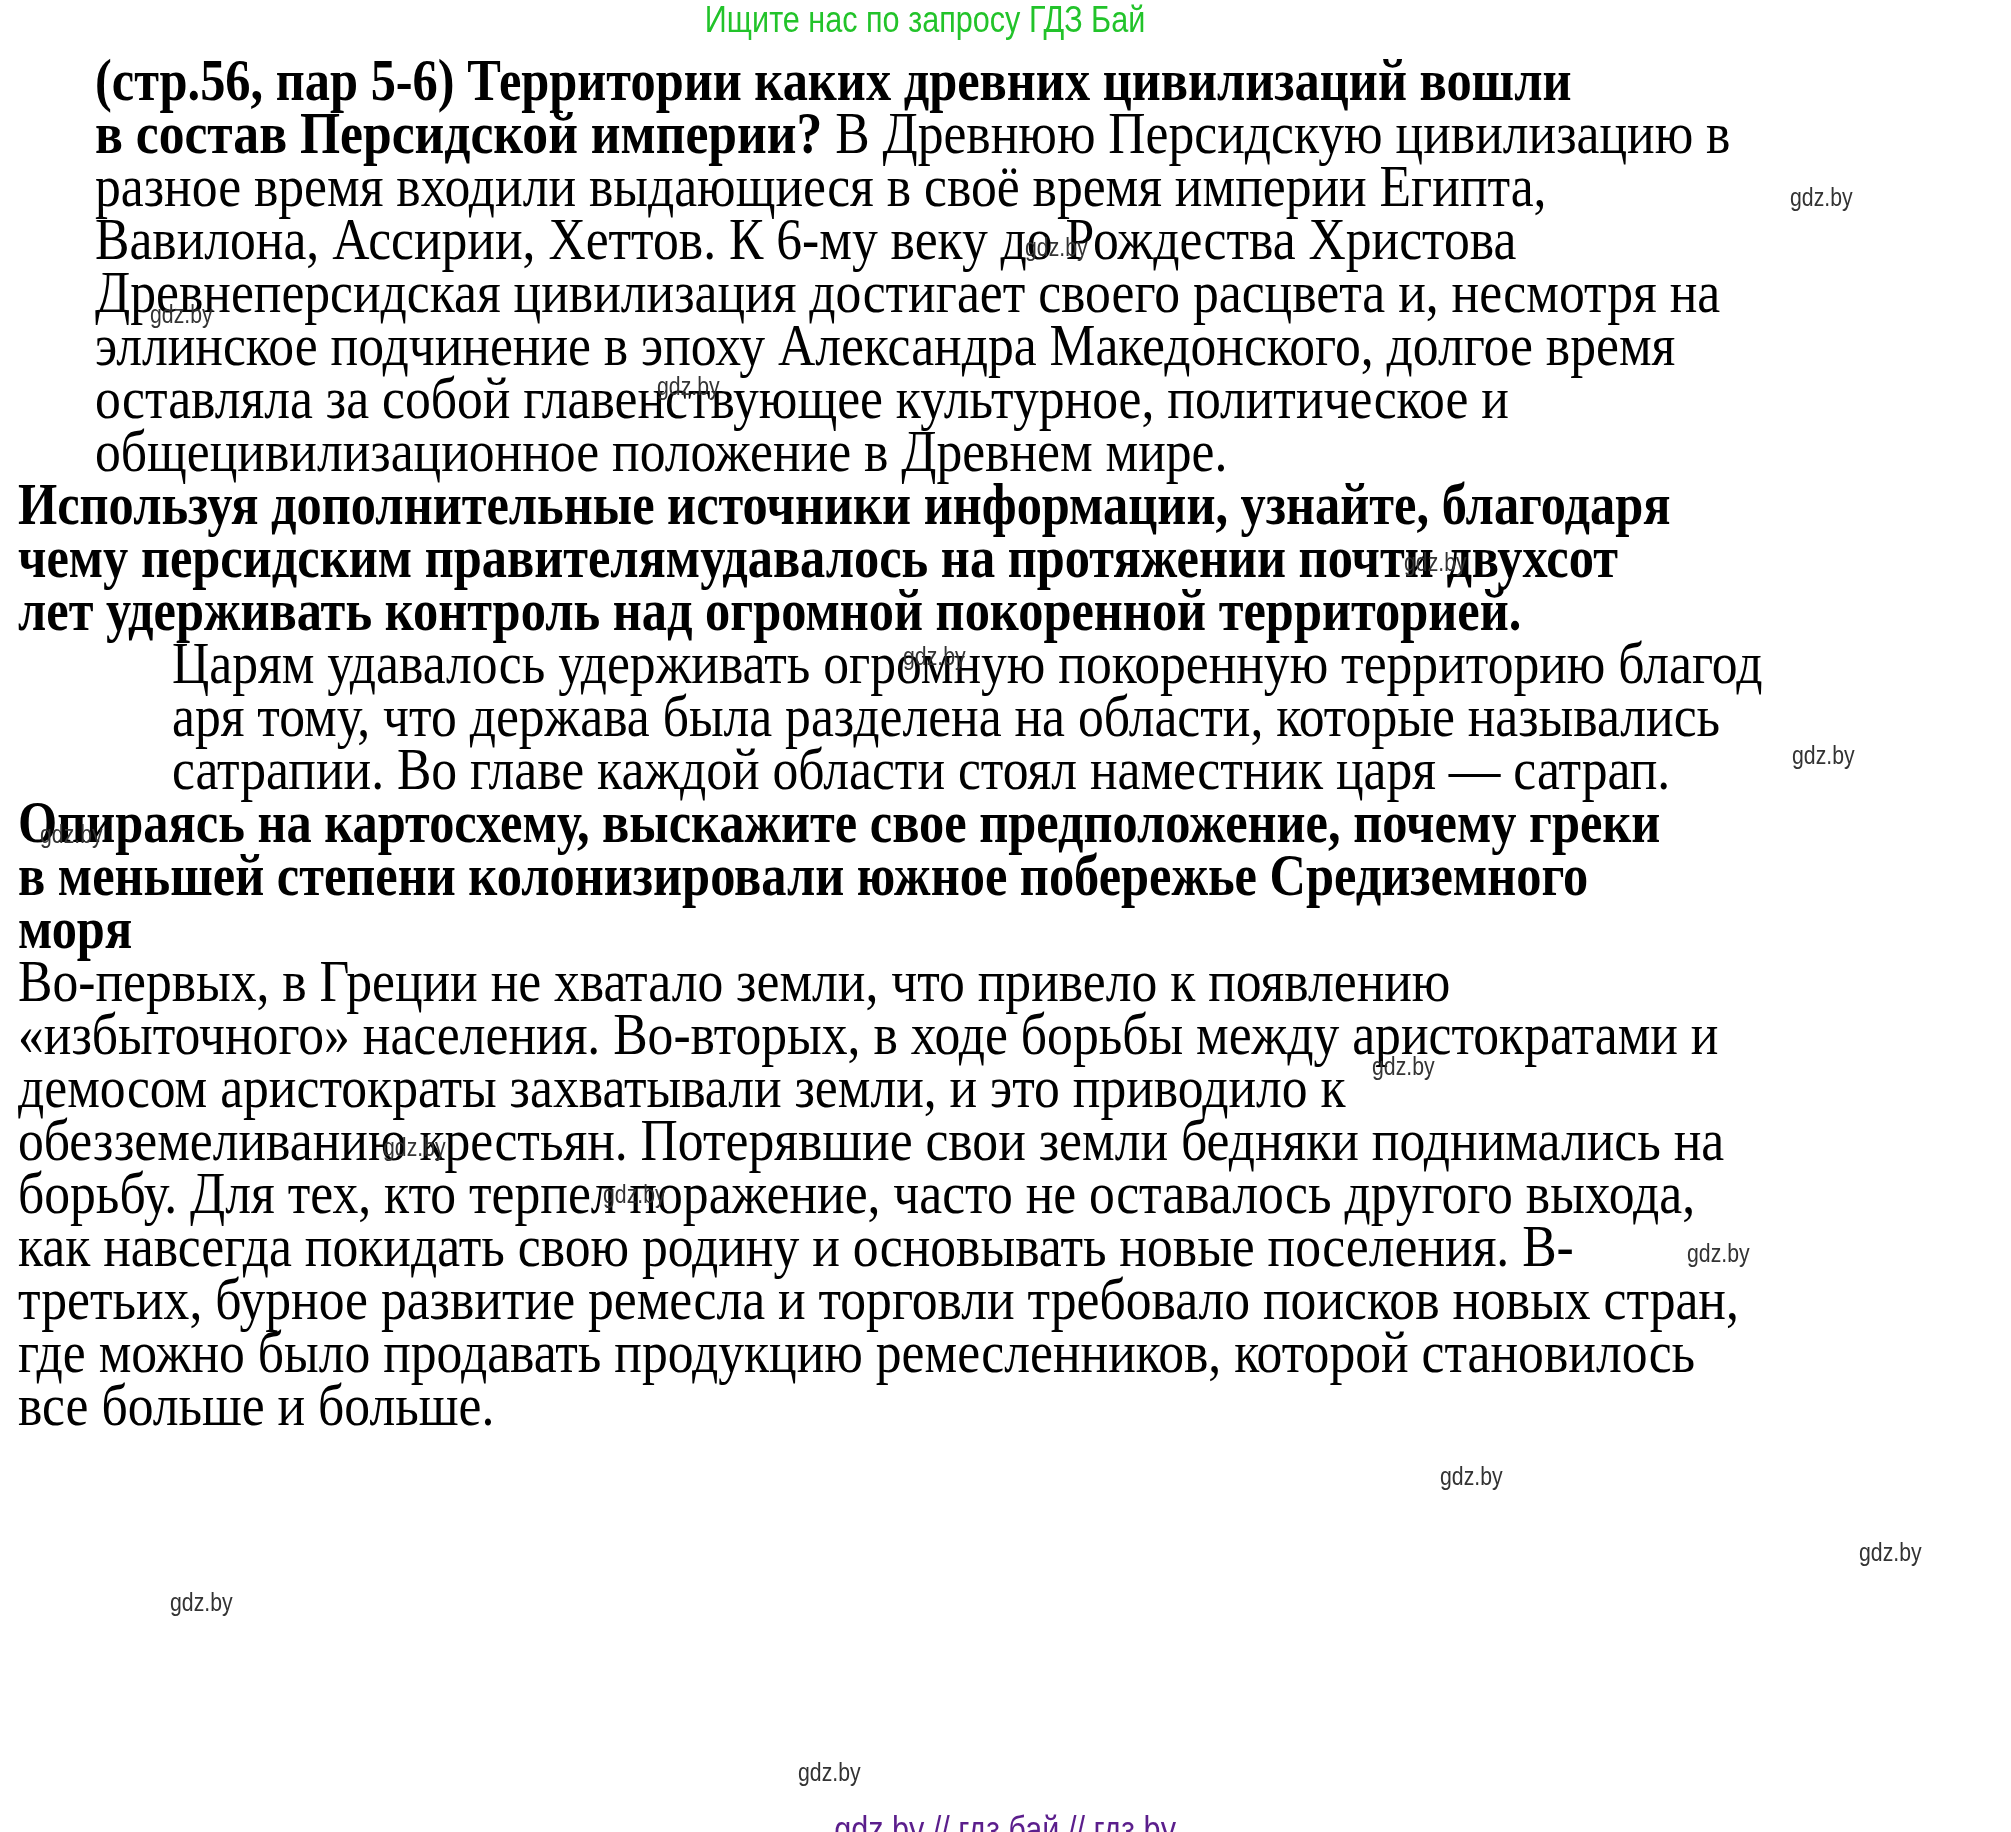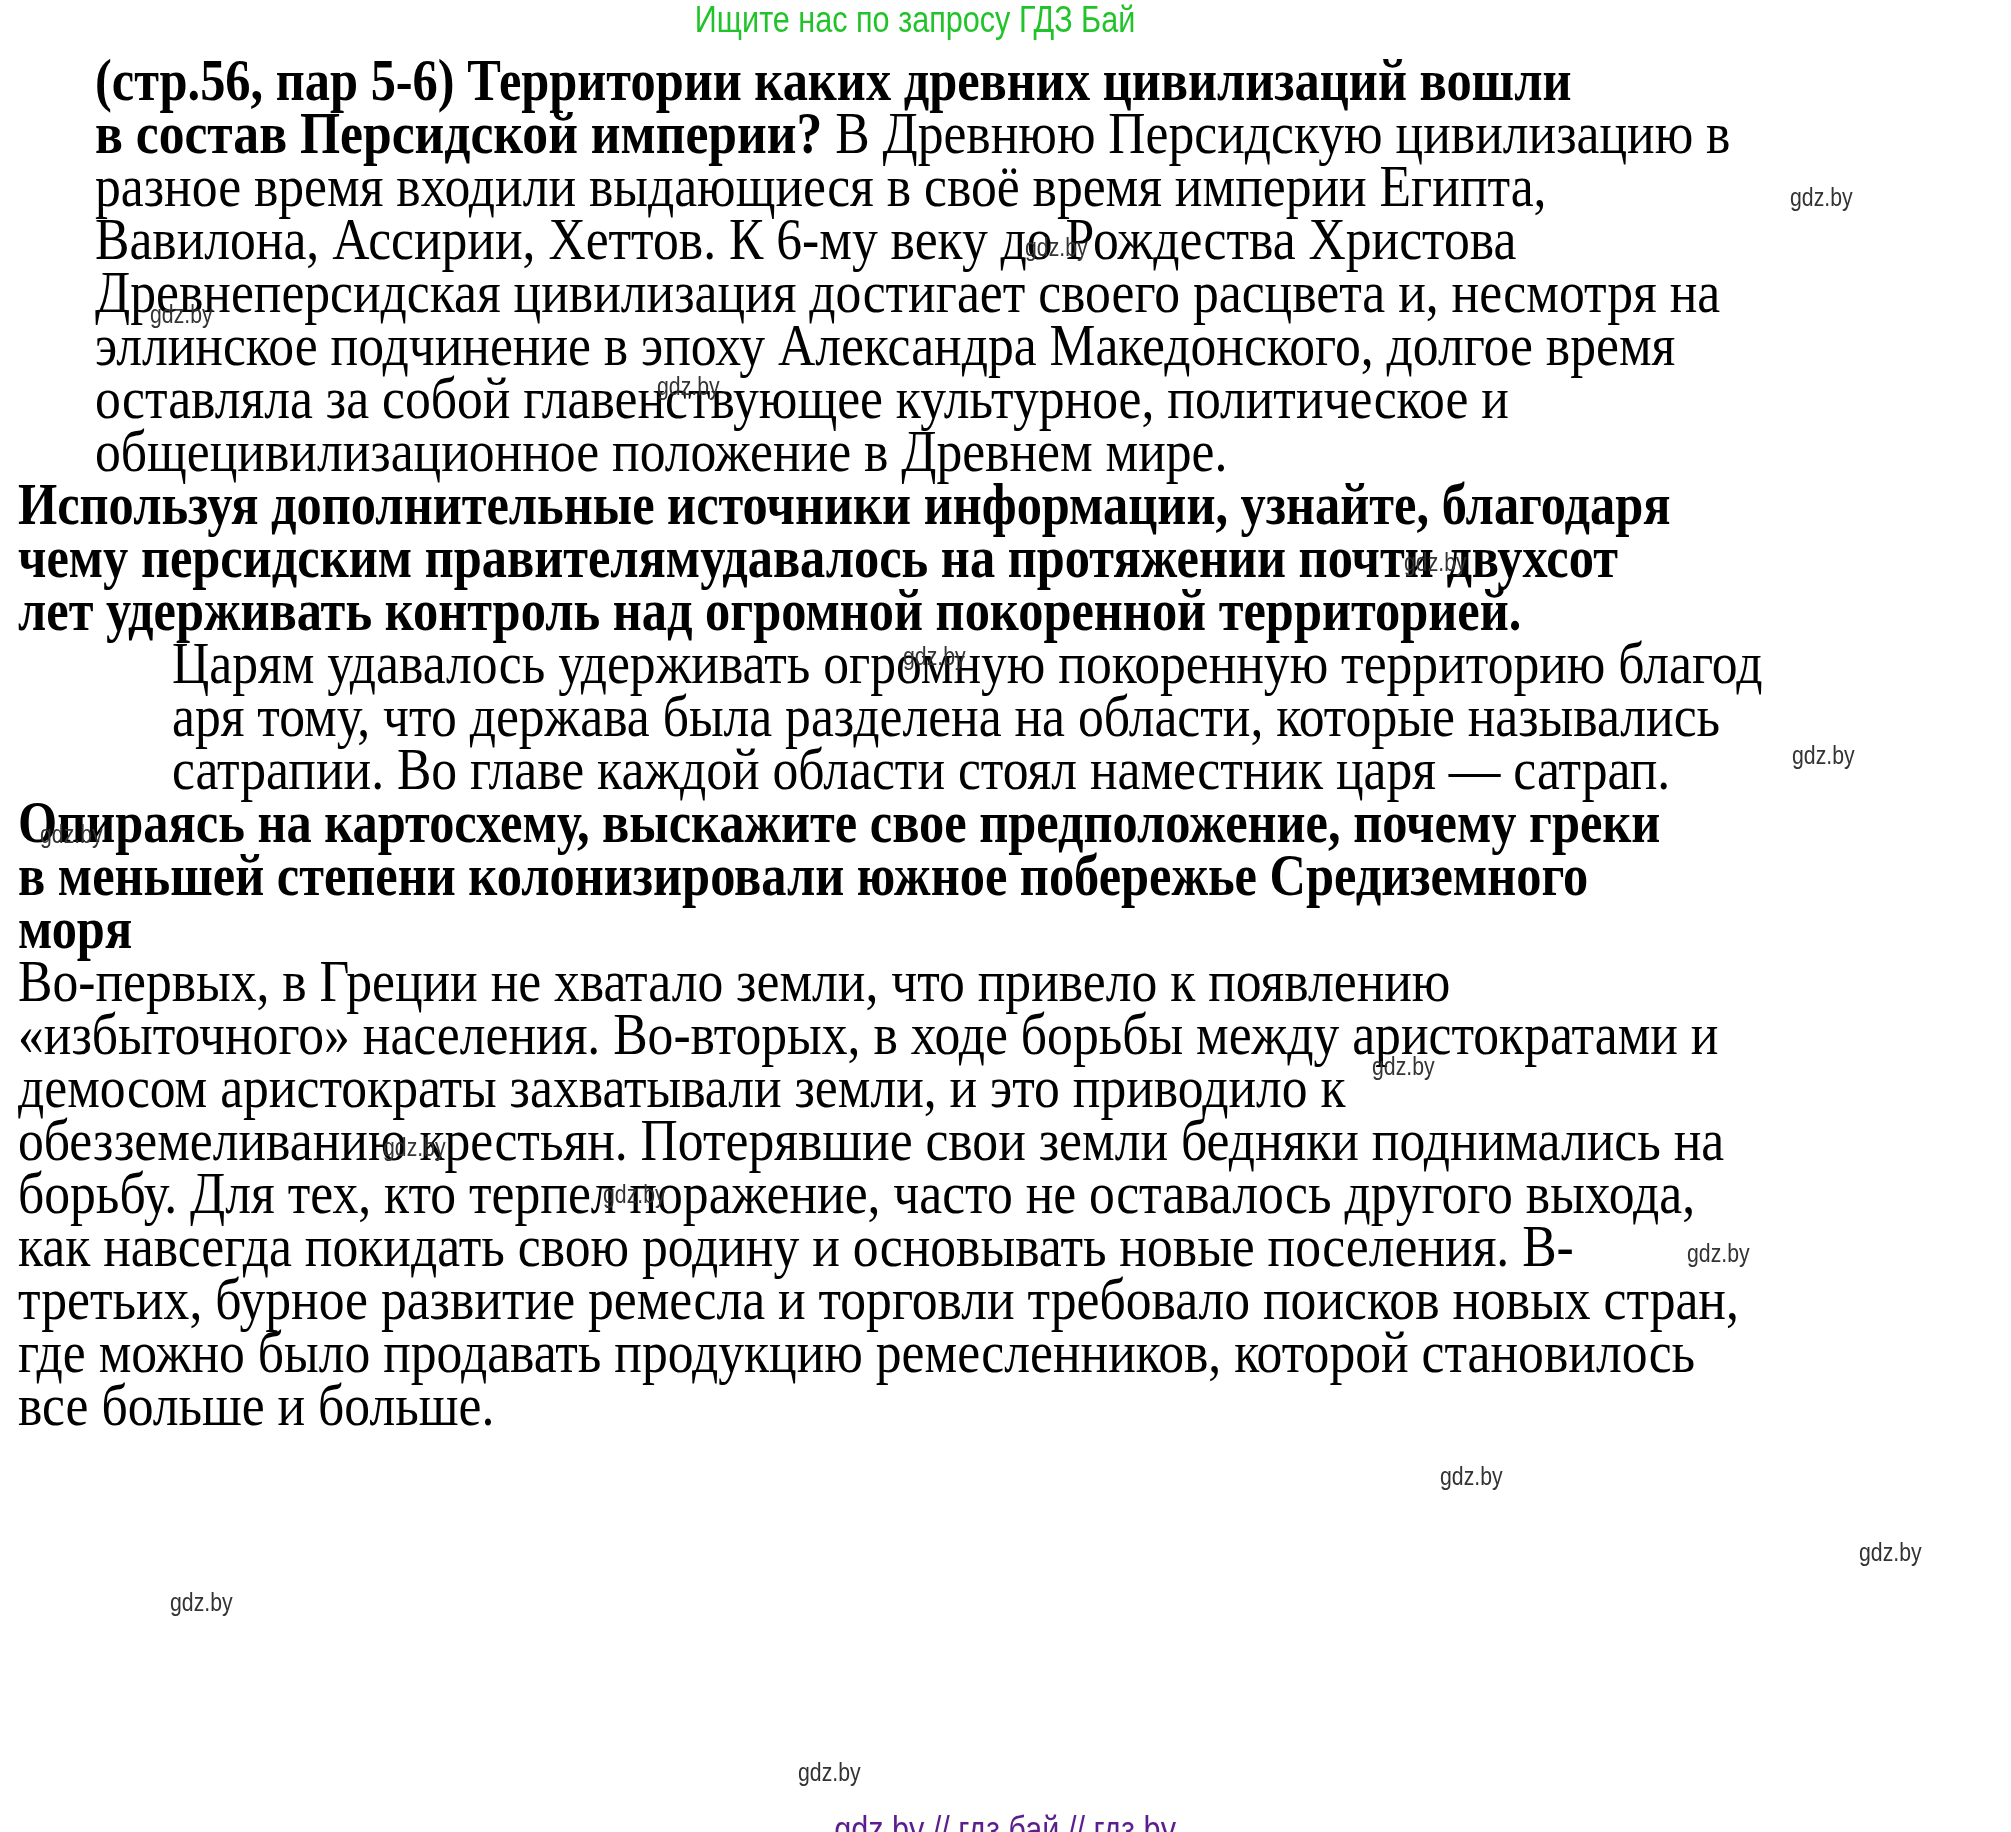--- a/index.html
+++ b/index.html
@@ -19,21 +19,21 @@
     position: absolute;
     white-space: nowrap;
     font-family: "Liberation Sans", sans-serif;
     font-size: 25px;
     color: #333;
     transform-origin: 0 0;
     transform: scaleX(0.85);
   }
   .top-banner {
     position: absolute;
-    left: 6px; top: 0; width: 1819px;
+    left: 16px; top: 0; width: 1819px;
     text-align: center;
     font-family: "Liberation Sans", sans-serif;
     font-size: 36px;
     color: #22c32a;
     line-height: 1;
     top: 2px;
   }
   .top-banner span { display: inline-block; transform: scaleX(0.85); transform-origin: 50% 0; }
   .footer {
     position: absolute;

